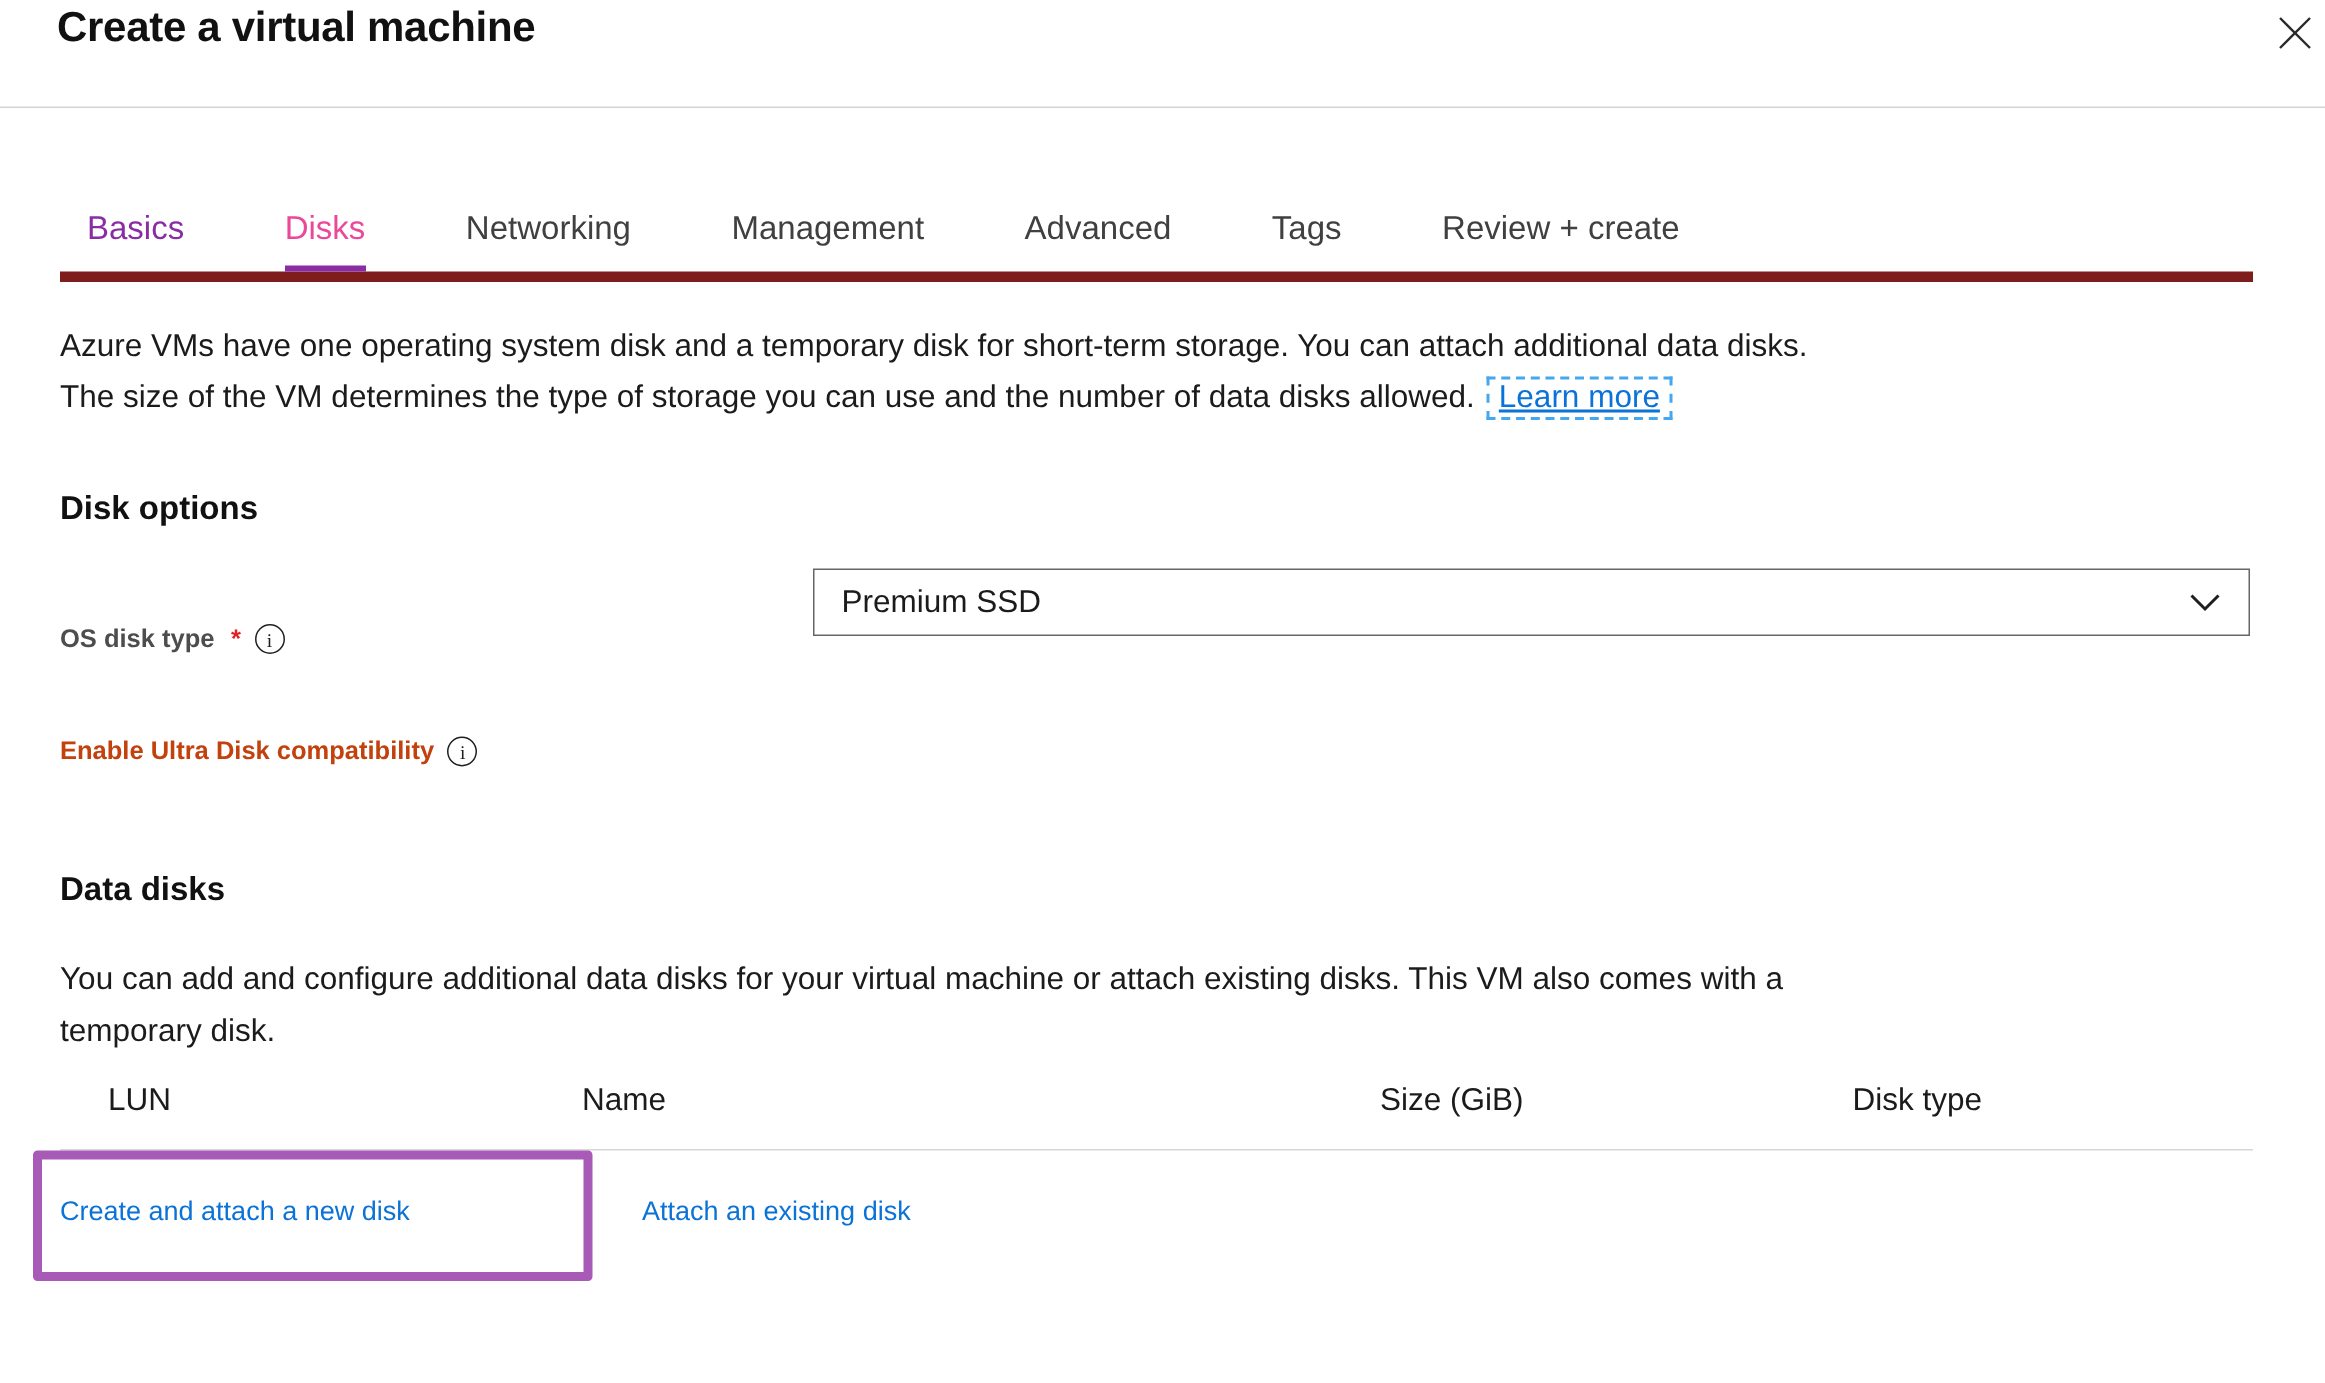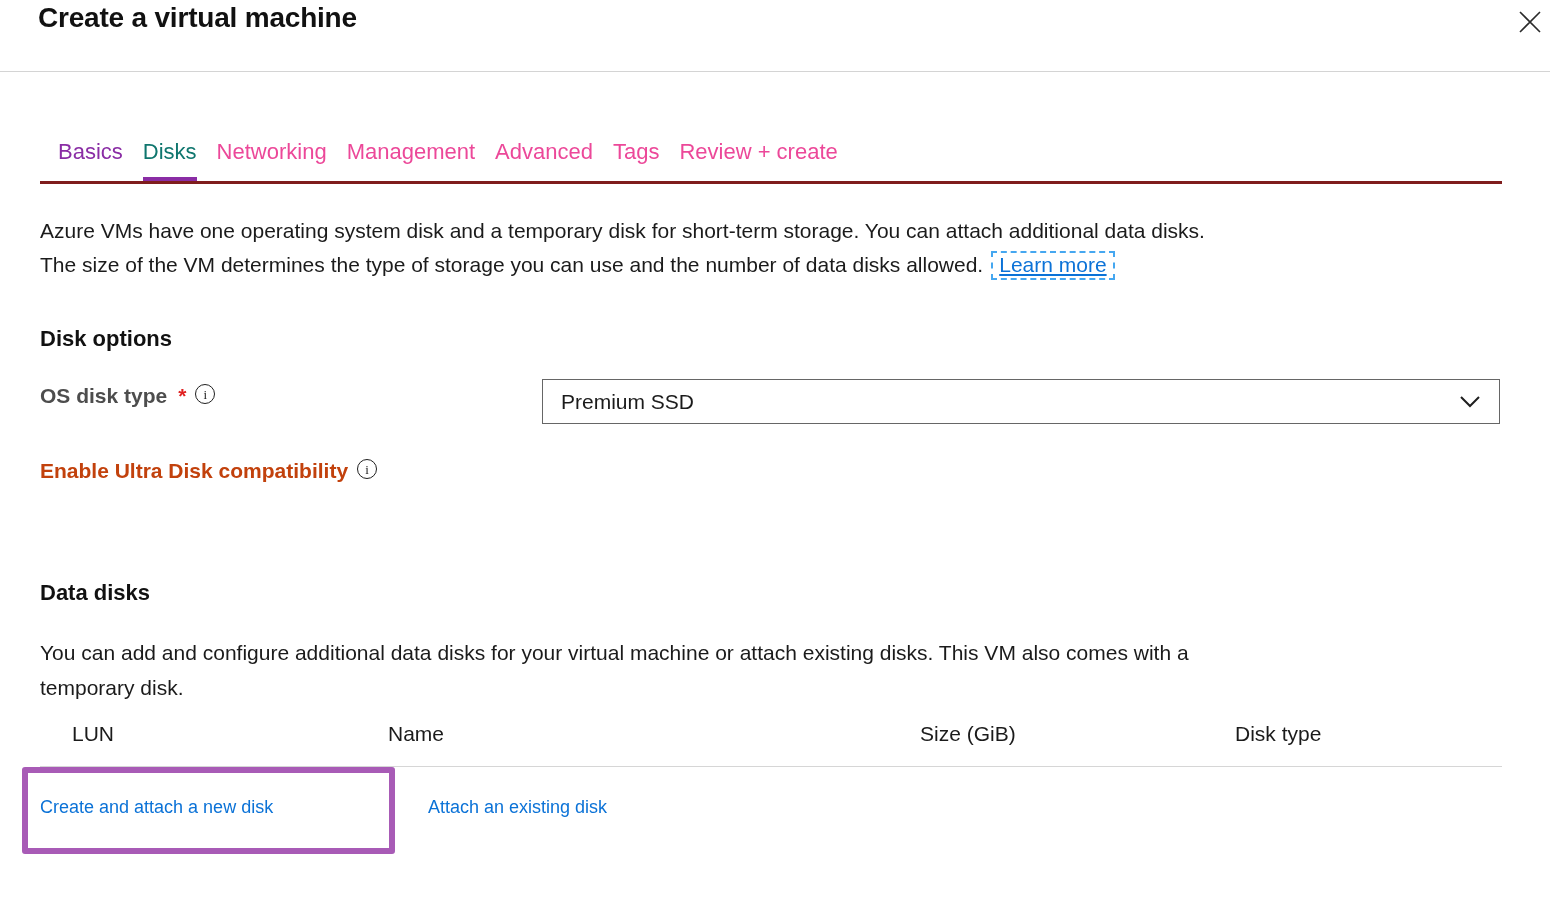--- a/index.html
+++ b/index.html
@@ -7,38 +7,38 @@
   body { font-family: "Liberation Sans", "DejaVu Sans", sans-serif; color: #161616; }
 
   .canvas { position: relative; width: 1550px; height: 922px; background: #fff; overflow: hidden; }
 
   
   .page-title { position: absolute; left: 38px; top: 2px; font-size: 28px; font-weight: 700; color: #111; letter-spacing: -0.2px; }
   .close-btn { position: absolute; left: 1512px; top: 4px; width: 36px; height: 36px; display: flex; align-items: center; justify-content: center; background: none; border: none; cursor: pointer; }
   .hr-top { position: absolute; left: 0; top: 71px; width: 1550px; height: 1px; background: #d4d4d4; }
 
   
-  .tabs { position: absolute; left: 40px; top: 139px; width: 1462px; display: flex; gap: 20px; padding-left: 18px; border-bottom: 3px solid #7f1d1d; }
+  .tabs { position: absolute; left: 40px; top: 139px; width: 1462px; display: flex; gap: 67px; padding-left: 18px; border-bottom: 7px solid #7f1d1d; }
   .tab { font-size: 22px; padding-bottom: 12px; border-bottom: 4px solid transparent; cursor: pointer; white-space: nowrap; }
-  .tab-default { color: #ec4899; text-align: right; }
+  .tab-default { color: #404040; text-align: right; }
   .tab-visited { color: #8a2da5; }
-  .tab-active  { color: #0f766e; border-bottom-color: #8a2da5; }
+  .tab-active  { color: #ec4899; border-bottom-color: #8a2da5; }
 
   
   .intro { position: absolute; left: 40px; top: 214px; font-size: 21px; line-height: 34px; color: #1b1b1b; }
   .intro-line { white-space: nowrap; }
   .learn-more { color: #0b72d7; text-decoration: underline; border: 2px dashed #45a7f0; padding: 0 6px 2px 6px; margin-left: 8px; cursor: pointer; }
 
   
   .section-heading { position: absolute; left: 40px; font-size: 22px; font-weight: 700; color: #111; }
   .h-disk-options { top: 326px; }
   .h-data-disks   { top: 580px; }
 
   
-  .field-label { position: absolute; left: 40px; font-size: 21px; font-weight: 700; display: flex; gap: 9px; }
+  .field-label { position: absolute; left: 40px; font-size: 17px; font-weight: 700; display: flex; gap: 9px; margin-top: 32px; }
   .lbl-os  { top: 384px; color: #4d4d4d; }
   .lbl-ultra { top: 459px; color: #c2410c; }
   .req { color: #e02121; font-weight: 700; margin-left: 2px; }
   .info-icon { display: inline-flex; align-items: center; justify-content: center; width: 20px; height: 20px; border: 1.6px solid #1f1f1f; border-radius: 50%; font-weight: 400; color: #1f1f1f; flex: none; }
   .info-icon::before { content: "i"; font-size: 13px; font-family: "Liberation Serif", serif; line-height: 1; }
 
   .select-box { position: absolute; left: 542px; top: 379px; width: 958px; height: 45px; border: 1px solid #666; background: #fff; display: flex; align-items: center; padding: 0 18px; cursor: pointer; }
   .select-value { font-size: 21px; color: #1b1b1b; flex: 1; }
   .chevron { flex: none; display: flex; }
 

